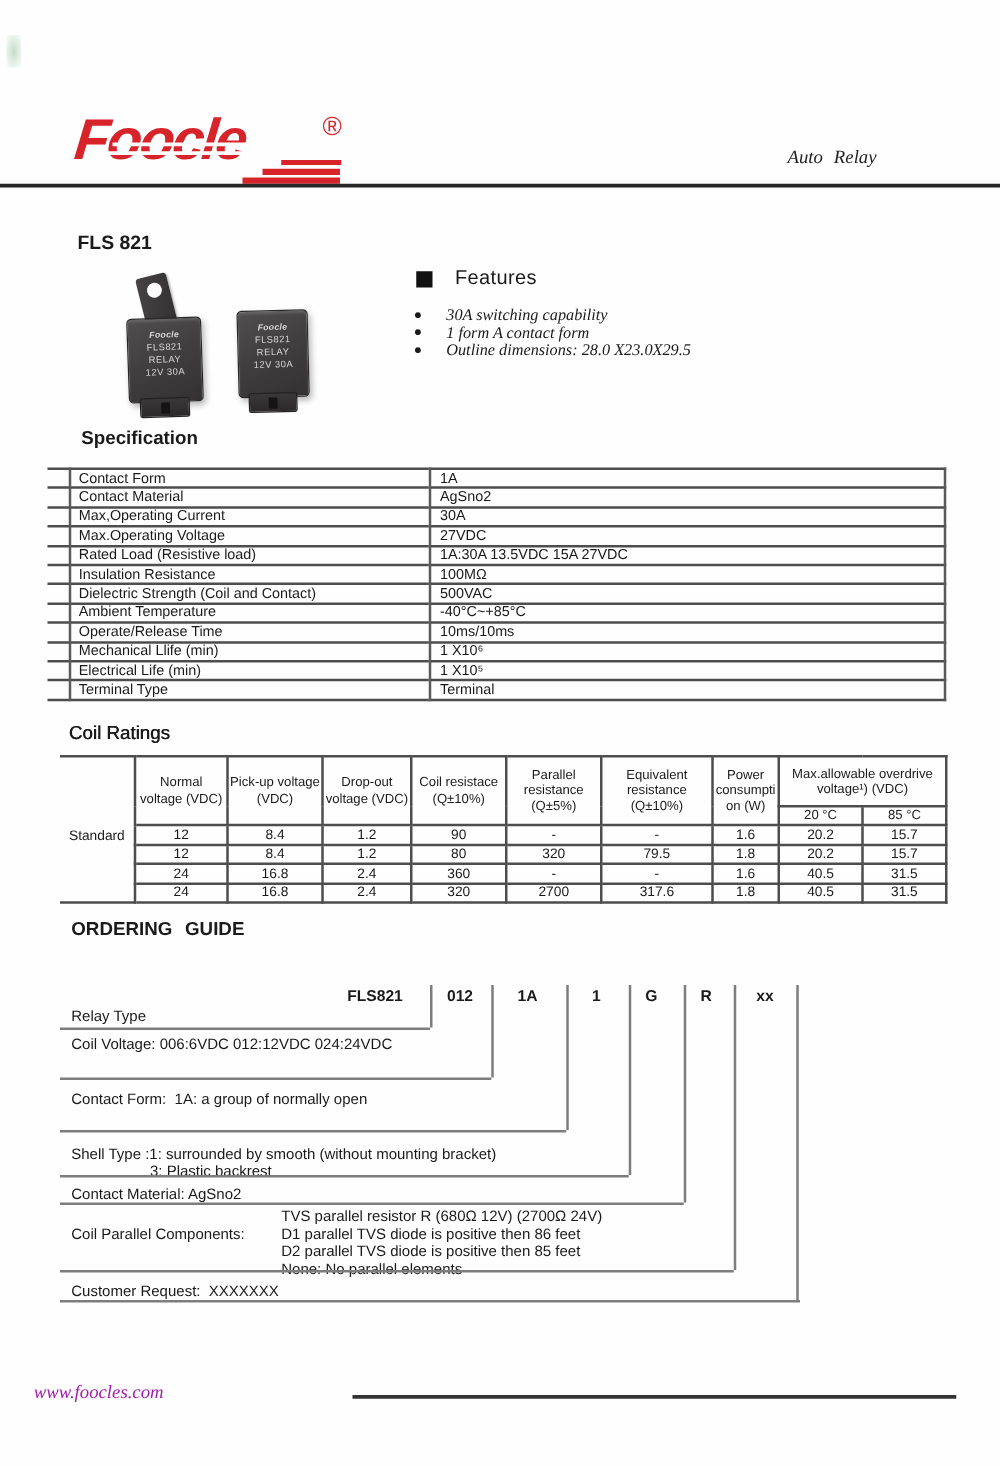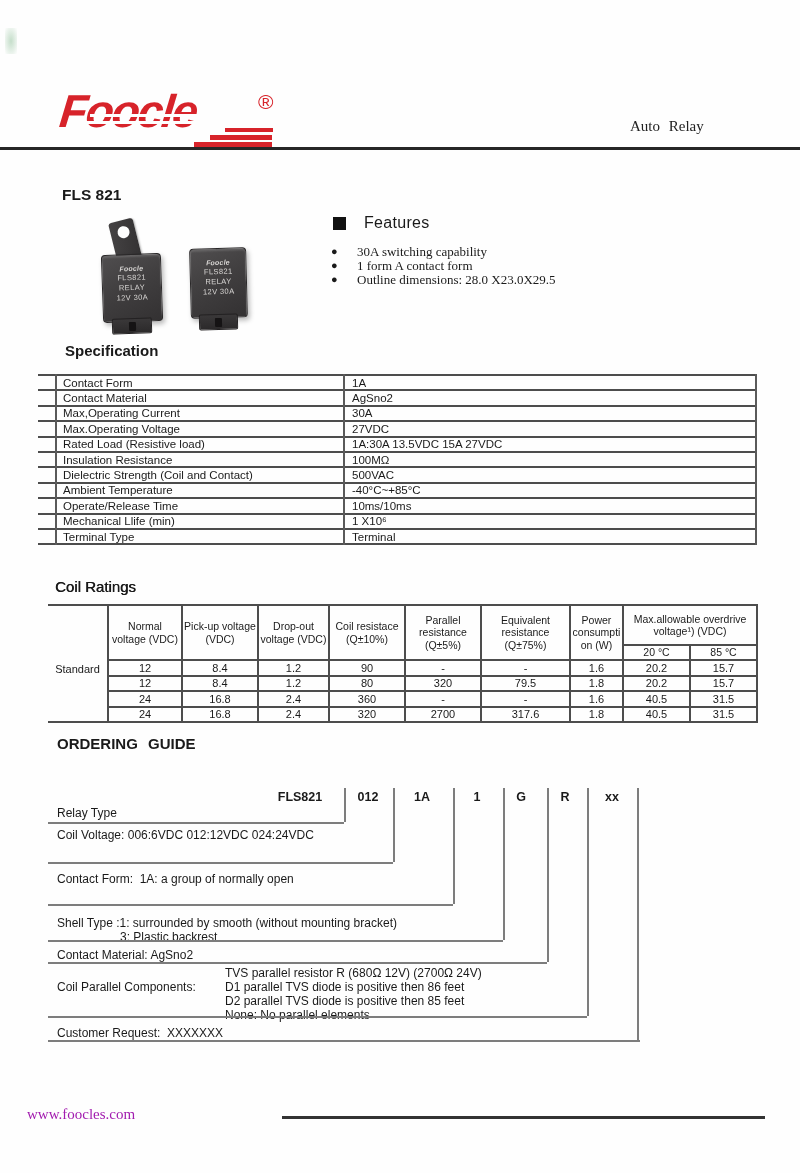--- a/index.html
+++ b/index.html
@@ -1,18 +1,18 @@
 <!DOCTYPE html>
 <html><head>
 <meta charset="utf-8">
 <style>
   html,body{margin:0;padding:0;background:#ffffff;}
   .page{position:relative;width:800px;height:1173px;background:#fefefe;overflow:hidden;
         font-family:"Liberation Sans","DejaVu Sans",sans-serif;color:#1a1a1a;}
-  .serif{font-family:"Liberation Serif","DejaVu Serif",serif;}
+  .serif{font-family:"Liberation Serif","DejaVu Serif",serif;font-style:italic;}
 
   
   .artifact{position:absolute;left:5px;top:28px;width:12px;height:26px;
             background:radial-gradient(ellipse at center,rgba(140,190,150,.5),rgba(140,190,150,0));}
   .logo{position:absolute;left:60px;top:88px;width:240px;height:62px;}
   .logo-text{position:absolute;left:0;top:0;font-size:46px;font-weight:700;font-style:italic;
              letter-spacing:-2px;color:#d7232a;transform:skewX(-6deg);line-height:1;}
   .logo-slit{position:absolute;background:#fefefe;height:2.5px;}
   .logo-bar{position:absolute;background:#d7232a;}
   .logo-reg{position:absolute;left:198px;top:2px;font-size:21px;color:#d7232a;font-style:normal;}
@@ -177,20 +177,24 @@
             <td class="l">Ambient Temperature</td>
             <td>-40°C~+85°C</td>
           </tr>
       <tr>
             <td class="l">Operate/Release Time</td>
             <td>10ms/10ms</td>
           </tr>
       <tr>
             <td class="l">Mechanical Llife (min)</td>
             <td>1 X10⁶</td>
+          </tr>
+      <tr>
+            <td class="l">Electrical Life (min)</td>
+            <td>1 X10⁵</td>
           </tr>
       <tr>
             <td class="l">Terminal Type</td>
             <td>Terminal</td>
           </tr>
     </tbody>
       </table>
     <div class="spec-v" style="left:17px;"></div>
     <div class="spec-v" style="left:305px;"></div>
     <div class="spec-v" style="left:717px;"></div>
@@ -211,21 +215,21 @@
         <col style="width:67px;">
     </colgroup>
     <tbody>
         <tr class="h1">
       <td class="corner" rowspan="2"></td>
       <th rowspan="2">Normal voltage (VDC)</th>
       <th rowspan="2">Pick-up voltage (VDC)</th>
       <th rowspan="2">Drop-out voltage (VDC)</th>
       <th rowspan="2">Coil resistace (Q±10%)</th>
       <th rowspan="2">Parallel resistance (Q±5%)</th>
-      <th rowspan="2">Equivalent resistance (Q±75%)</th>
+      <th rowspan="2">Equivalent resistance (Q±10%)</th>
       <th rowspan="2" class="brk">Power consumption (W)</th>
       <th colspan="2">Max.allowable overdrive voltage¹) (VDC)</th>
     </tr>
     <tr class="h2">
       <th>20 °C</th>
       <th>85 °C</th>
     </tr>
     <tr class="d">
       <td class="stdcell" rowspan="4">Standard</td>
       <td>12</td>

